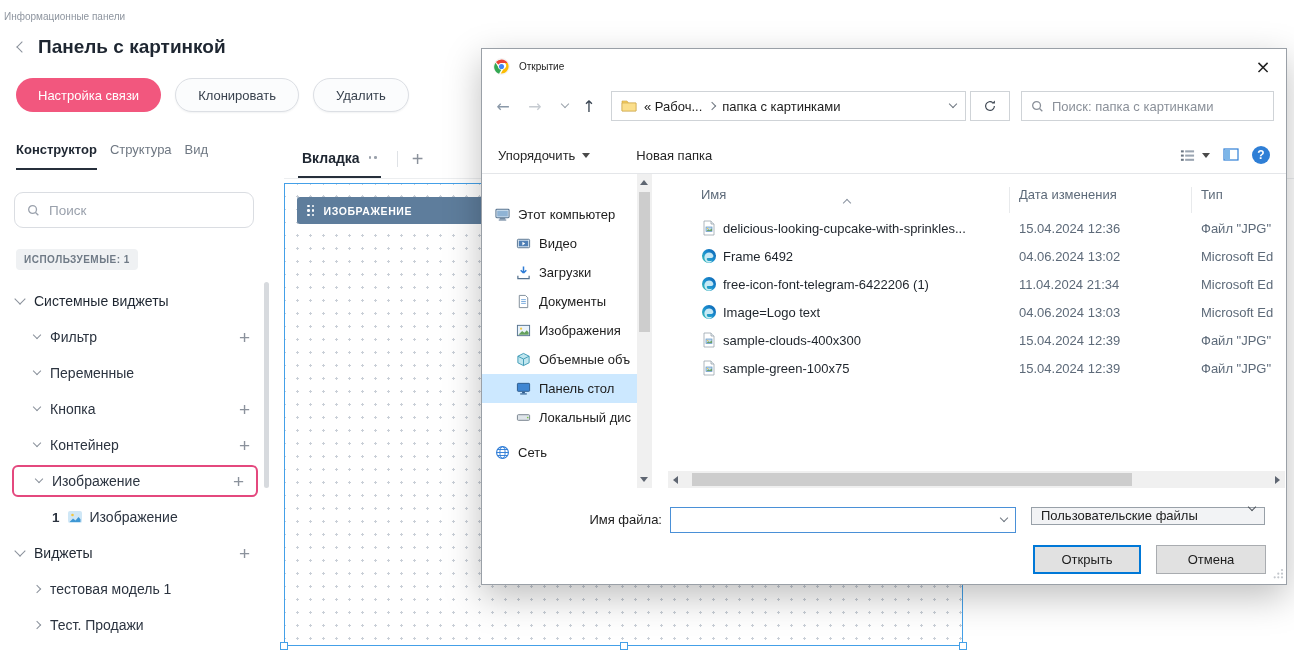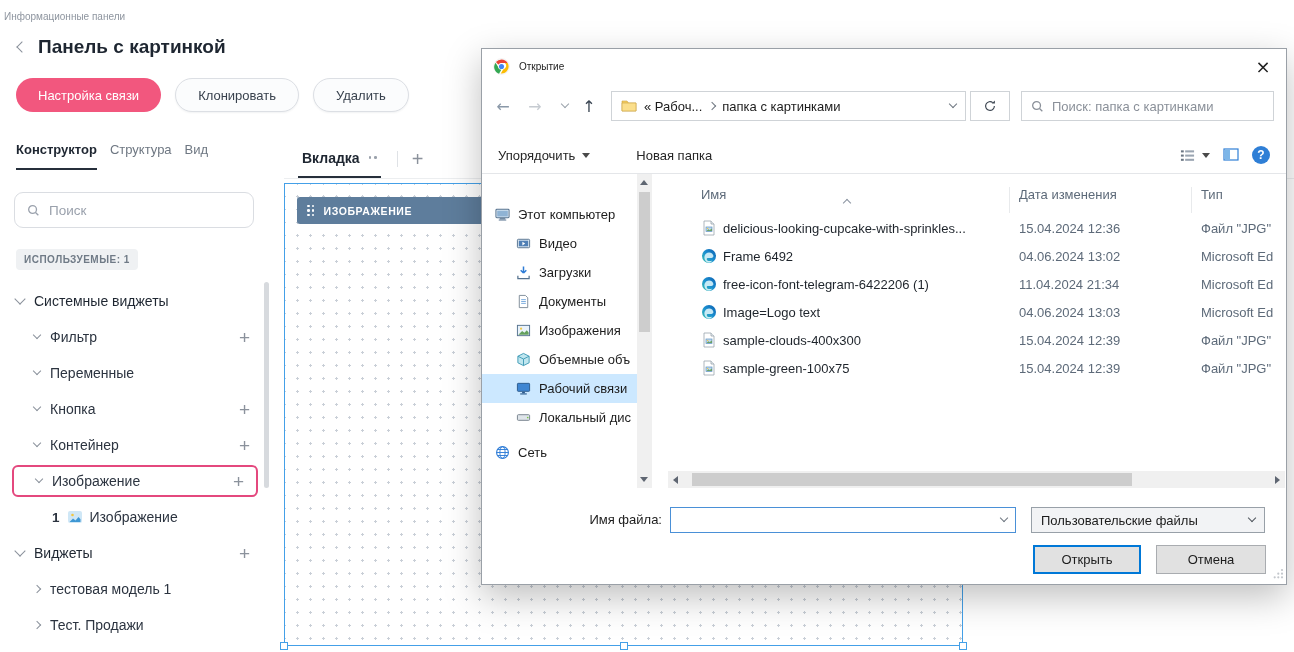--- a/index.html
+++ b/index.html
@@ -115,21 +115,21 @@
   .ftype { position:absolute; left:533px; top:7px; width:85px; color:#5d6a79; white-space:nowrap; overflow:hidden; }
   .hscroll { position:absolute; left:0; right:0; bottom:0; height:17px; background:#f0f0f0; }
   .hscroll .tri.l5 { position:absolute; left:5px; top:4.5px; }
   .hscroll .tri.r5 { position:absolute; right:5px; top:4.5px; }
   .hthumb { position:absolute; left:24px; top:2px; bottom:2px; width:440px; background:#cdcdcd; }
 
   .dlg-footer { position:absolute; left:0; right:0; top:439px; bottom:0; }
   .fn-label { position:absolute; left:0; top:24px; width:180px; text-align:right; color:#1c1c1c; }
   .fn-combo { position:absolute; left:188px; top:19px; width:346px; height:26px; border:1px solid #4a90d7; display:flex; align-items:center; padding:0 8px; cursor:text; }
   .fn-combo .chev { margin-left:auto; }
-  .ft-combo { position:absolute; left:549px; top:19px; width:234px; height:26px; border:1px solid #98a0a8; background:#f2f3f5; display:flex; align-items:center; padding:0 9px; cursor:pointer; }
+  .ft-combo { position:absolute; left:549px; top:19px; width:234px; height:18px; border:1px solid #98a0a8; background:#f2f3f5; display:flex; align-items:flex-start; padding:0 9px; cursor:pointer; }
   .ft-combo .chev { margin-left:auto; }
   .dlg-btn { position:absolute; top:57px; height:29px; background:#e1e1e1; font-size:13px; font-family:inherit; cursor:pointer; color:#1c1c1c; }
   .btn-open { left:551px; width:108px; border:2px solid #0078d7; }
   .btn-cancel { left:674px; width:110px; border:1px solid #a9acb0; }
   .grip { position:absolute; right:2px; bottom:2px; }
 </style>
 </head>
 <body>
 
 <svg width="0" height="0" style="position:absolute" aria-hidden="true">
@@ -397,21 +397,21 @@
         <span>Объемные объ</span>
       </div>
       <div class="nav-item selected">
         <span class="ic">
             <svg viewBox="0 0 16 16" width="15" height="15">
               <rect x="1.5" y="2.5" width="13" height="8.5" rx=".8" fill="#3f86d2" stroke="#2b5a8c"></rect>
               <rect x="6.5" y="11.5" width="3" height="1.6" fill="#2b5a8c"></rect>
               <rect x="4.5" y="13.2" width="7" height="1.2" fill="#2b5a8c"></rect>
             </svg>
           </span>
-        <span>Рабочий связи</span>
+        <span>Панель стол</span>
       </div>
       <div class="nav-item">
         <span class="ic">
             <svg viewBox="0 0 16 16" width="15" height="15">
               <rect x="1.5" y="5" width="13" height="6" rx="1" fill="#dfe5ea" stroke="#75808c"></rect>
               <circle cx="12.5" cy="8" r=".9" fill="#79c24c"></circle>
             </svg>
           </span>
         <span>Локальный дис</span>
       </div>

